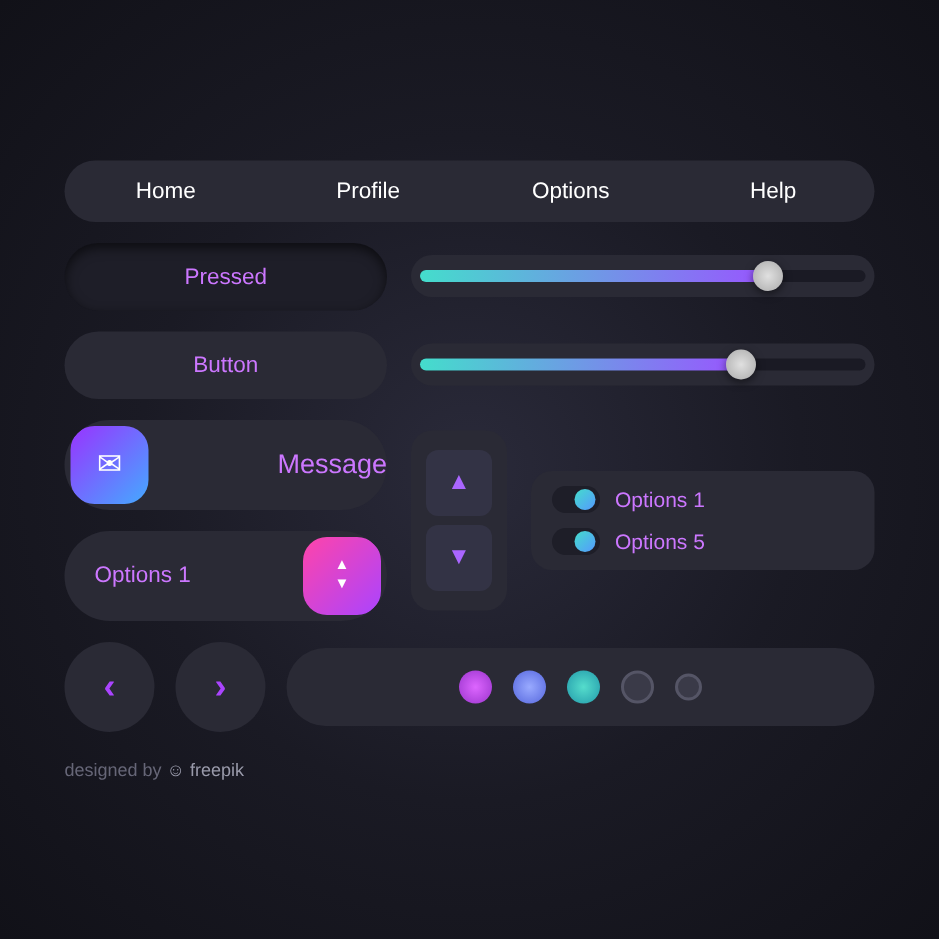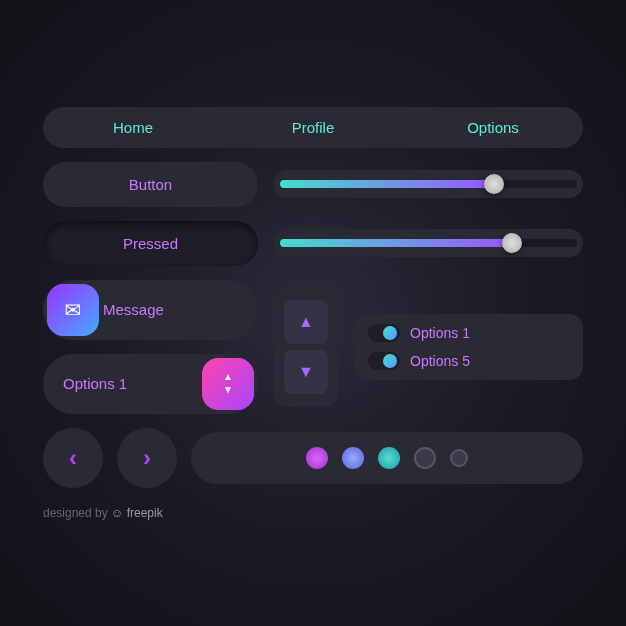--- a/index.html
+++ b/index.html
@@ -26,21 +26,21 @@
       display: flex;
       background: #2a2a35;
       border-radius: 30px;
       overflow: hidden;
       width: 100%;
     }
     .nav-item {
       flex: 1;
       padding: 12px 10px;
       text-align: center;
-      color: #5eead4;
+      color: #ffffff;
       font-size: 15px;
       cursor: pointer;
       border-radius: 30px;
     }
 
     
     .row {
       display: flex;
       align-items: center;
       gap: 16px;
@@ -147,23 +147,23 @@
       background: linear-gradient(135deg, #9933ff, #44aaff);
       display: flex;
       align-items: center;
       justify-content: center;
       border-radius: 16px;
       margin: 4px;
       flex-shrink: 0;
     }
     .btn-message-label {
       flex: 1;
-      text-align: left;
+      text-align: right;
       color: #cc77ff;
-      font-size: 15px;
+      font-size: 18px;
     }
 
     
     .btn-options {
       display: flex;
       align-items: center;
       background: #2a2a35;
       border-radius: 30px;
       overflow: hidden;
       width: 215px;
@@ -314,45 +314,46 @@
   </style>
 </head>
 <body>
 
 <div class="container">
 
   <div class="nav-bar">
     <div class="nav-item">Home</div>
     <div class="nav-item">Profile</div>
     <div class="nav-item">Options</div>
+    <div class="nav-item">Help</div>
+  </div>
+
+  <div class="row">
+    <button class="btn-pressed">Pressed</button>
+    <div class="slider-container">
+      <div class="slider-track">
+        <div class="slider-fill-2">
+          <div class="slider-thumb-2"></div>
+        </div>
+      </div>
+    </div>
   </div>
 
   <div class="row">
     <button class="btn-dark">Button</button>
     <div class="slider-container">
       <div class="slider-track">
         <div class="slider-fill-1">
           <div class="slider-thumb"></div>
         </div>
       </div>
     </div>
   </div>
 
   <div class="row">
-    <button class="btn-pressed">Pressed</button>
-    <div class="slider-container">
-      <div class="slider-track">
-        <div class="slider-fill-2">
-          <div class="slider-thumb-2"></div>
-        </div>
-      </div>
-    </div>
-  </div>
-
-  <div class="row">
     <div class="middle-left">
 
       <div class="btn-message">
         <div class="btn-message-icon">
           <span style="color:white; font-size:20px;">✉</span>
         </div>
         <span class="btn-message-label">Message</span>
       </div>
 
       <div class="btn-options">

